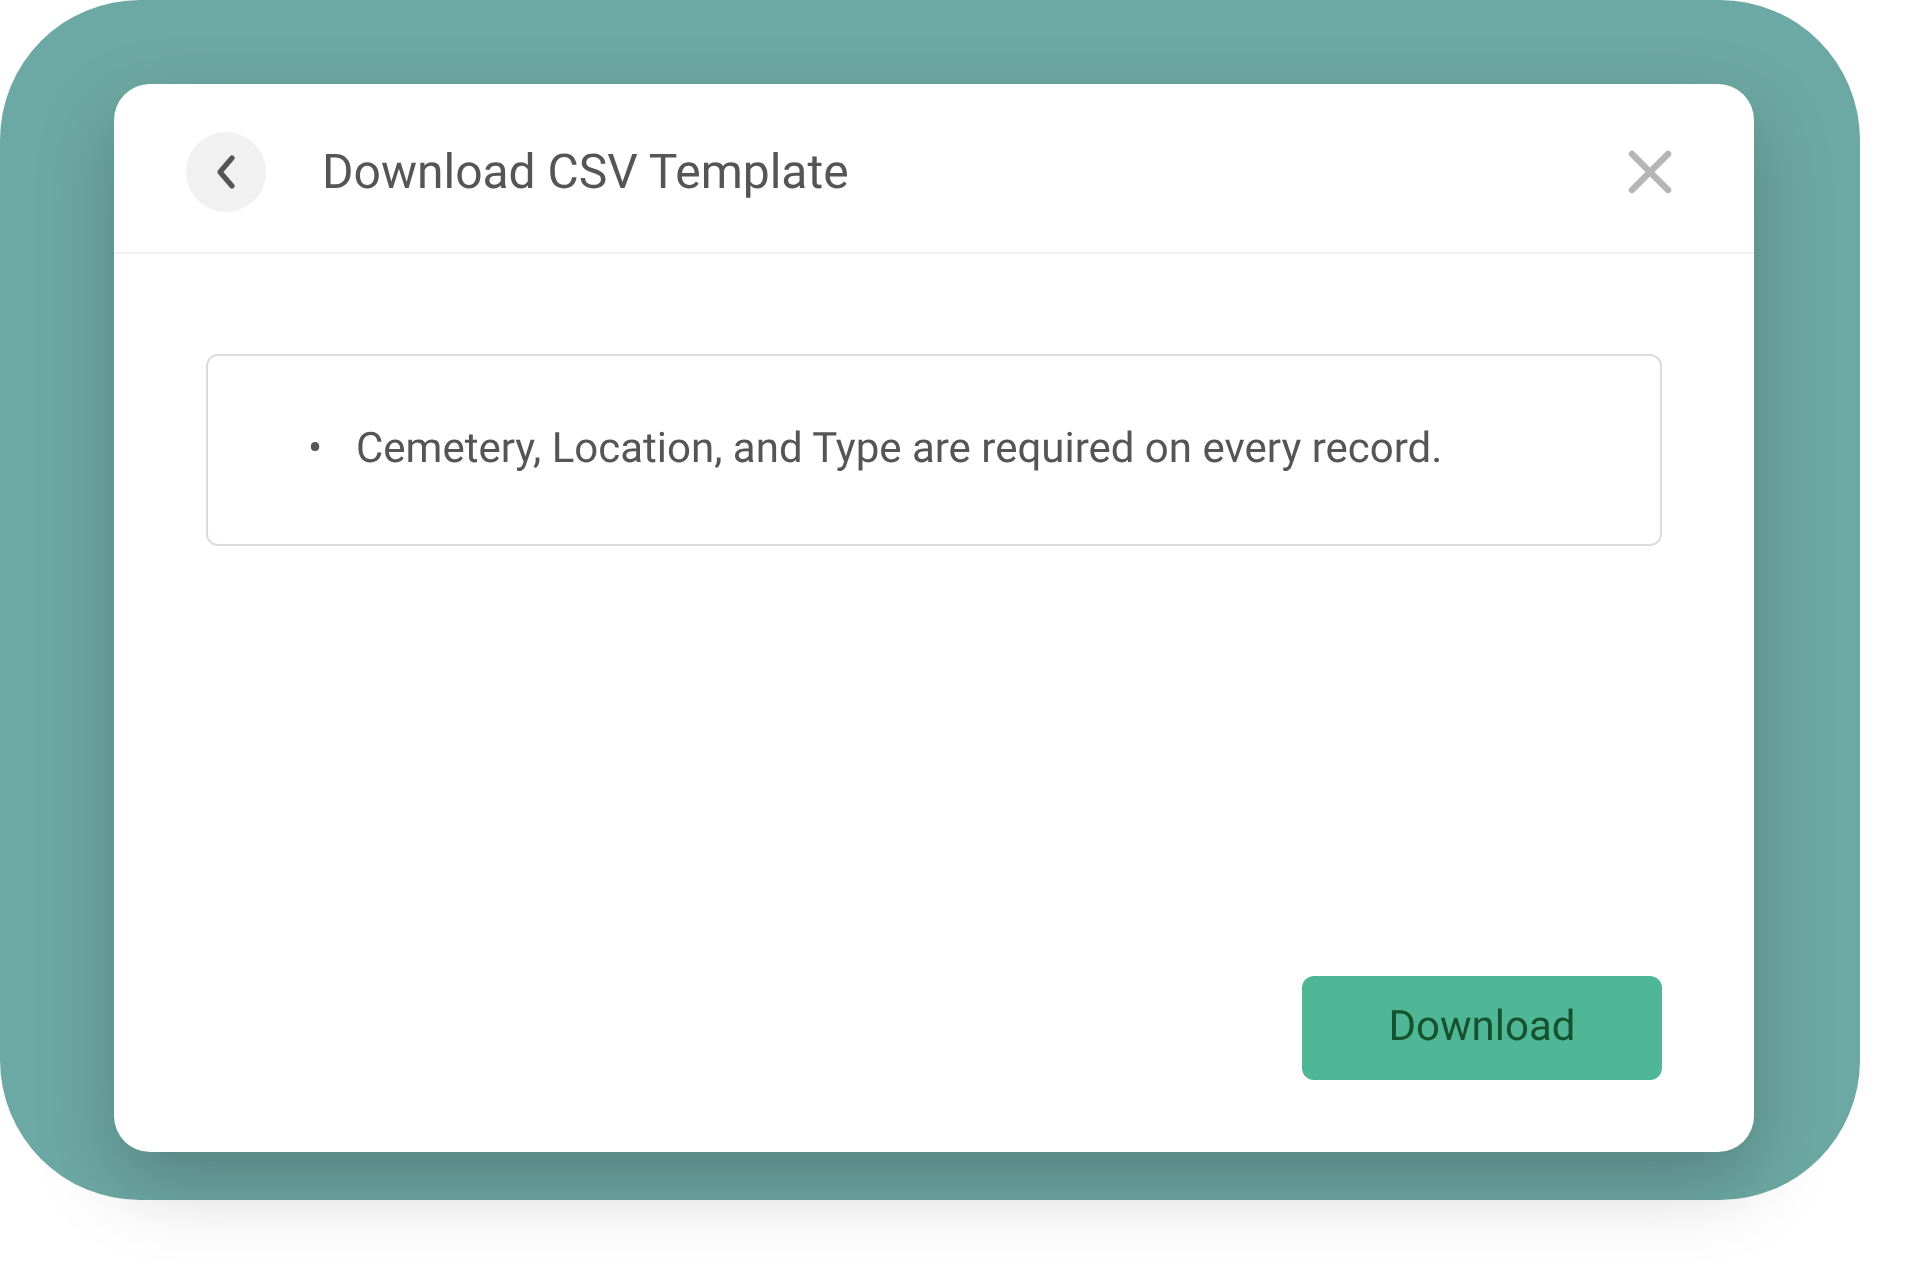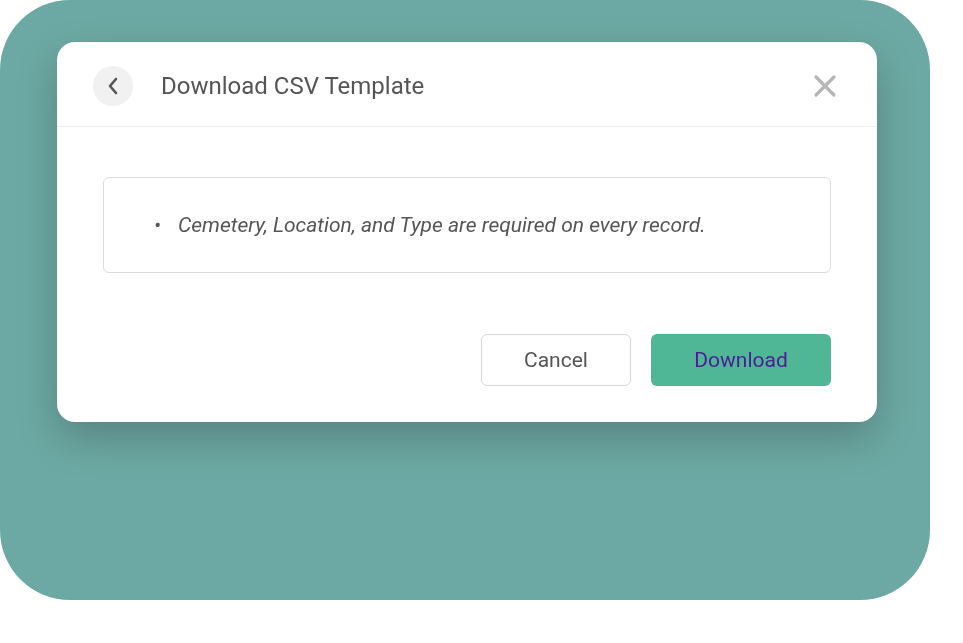--- a/index.html
+++ b/index.html
@@ -22,21 +22,21 @@
       width: 930px;
       height: 600px;
       background: #6da9a4;
       border-radius: 70px;
     }
     .modal {
       position: absolute;
       top: 42px;
       left: 57px;
       width: 820px;
-      height: 380px;
+      height: 534px;
       background: #ffffff;
       border-radius: 18px;
       box-shadow: 0 16px 40px rgba(0,0,0,0.22);
       display: flex;
       flex-direction: column;
     }
     .modal-header {
       display: flex;
       align-items: center;
       padding: 24px 36px 20px 36px;
@@ -94,21 +94,20 @@
     .info-list li {
       position: relative;
       padding-left: 30px;
       font-size: 21px;
       color: #555;
       line-height: 1.45;
       margin-bottom: 24px;
     }
     .info-list li:last-child {
       margin-bottom: 0;
-      font-style: italic;
     }
     .info-list li::before {
       content: "•";
       position: absolute;
       left: 6px;
       top: 0;
       font-size: 21px;
       color: #555;
     }
     .modal-footer {
@@ -129,21 +128,21 @@
       border: 1px solid transparent;
     }
     .btn-secondary {
       background: #ffffff;
       color: #555;
       border: 1px solid #d6d6d6;
       min-width: 150px;
     }
     .btn-primary {
       background: #4fb795;
-      color: #4c1d95;
+      color: #14532d;
       min-width: 180px;
     }
   </style>
 </head>
 <body>
 
 <div class="teal-backdrop"></div>
 
 <div class="modal">
   <div class="modal-header">
@@ -162,16 +161,15 @@
 
   <div class="modal-body">
     <div class="info-box">
       <ul class="info-list">
         <li>Cemetery, Location, and Type are required on every record.</li>
       </ul>
     </div>
   </div>
 
   <div class="modal-footer">
-    <div class="btn btn-secondary">Cancel</div>
     <div class="btn btn-primary">Download</div>
   </div>
 </div>
 
 </body></html>

